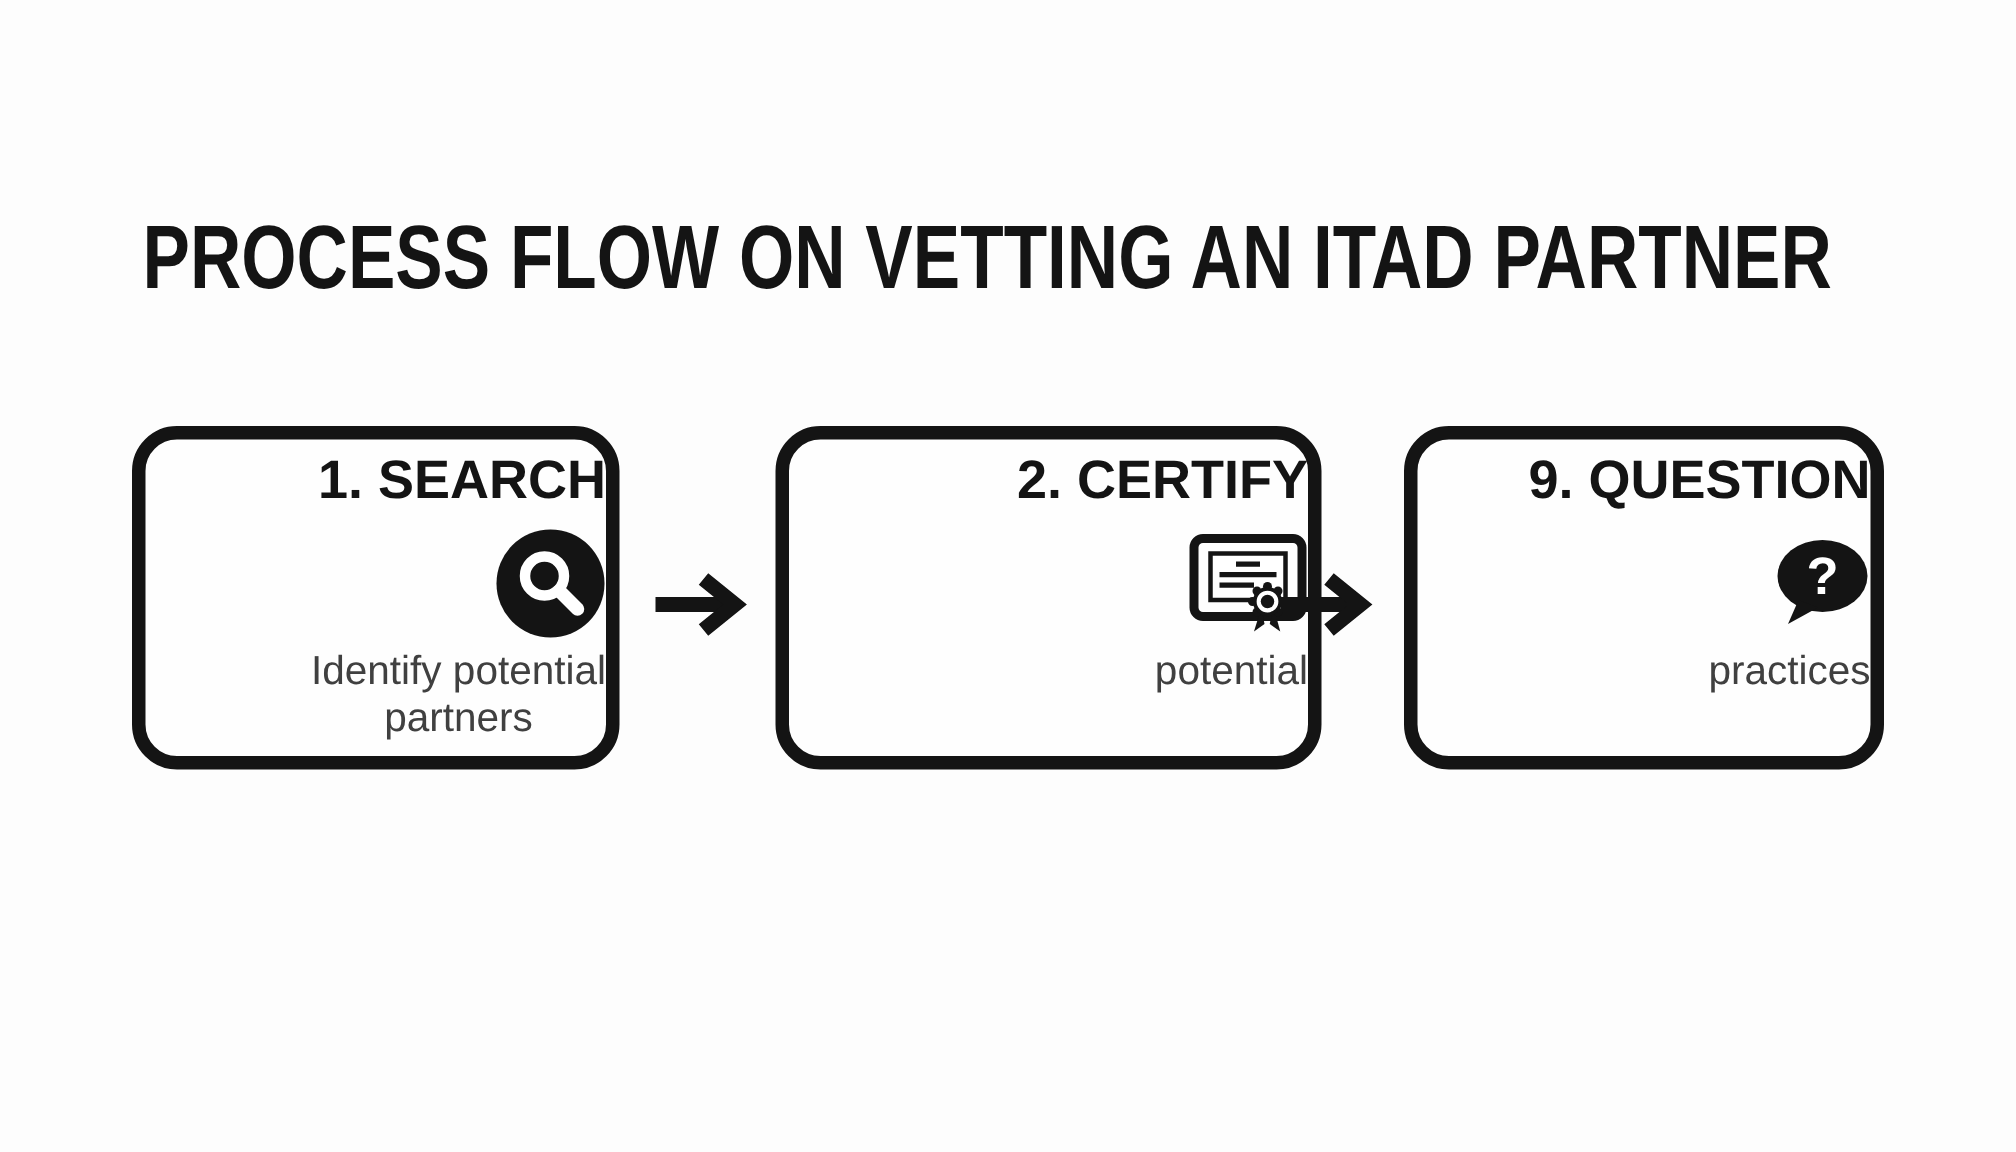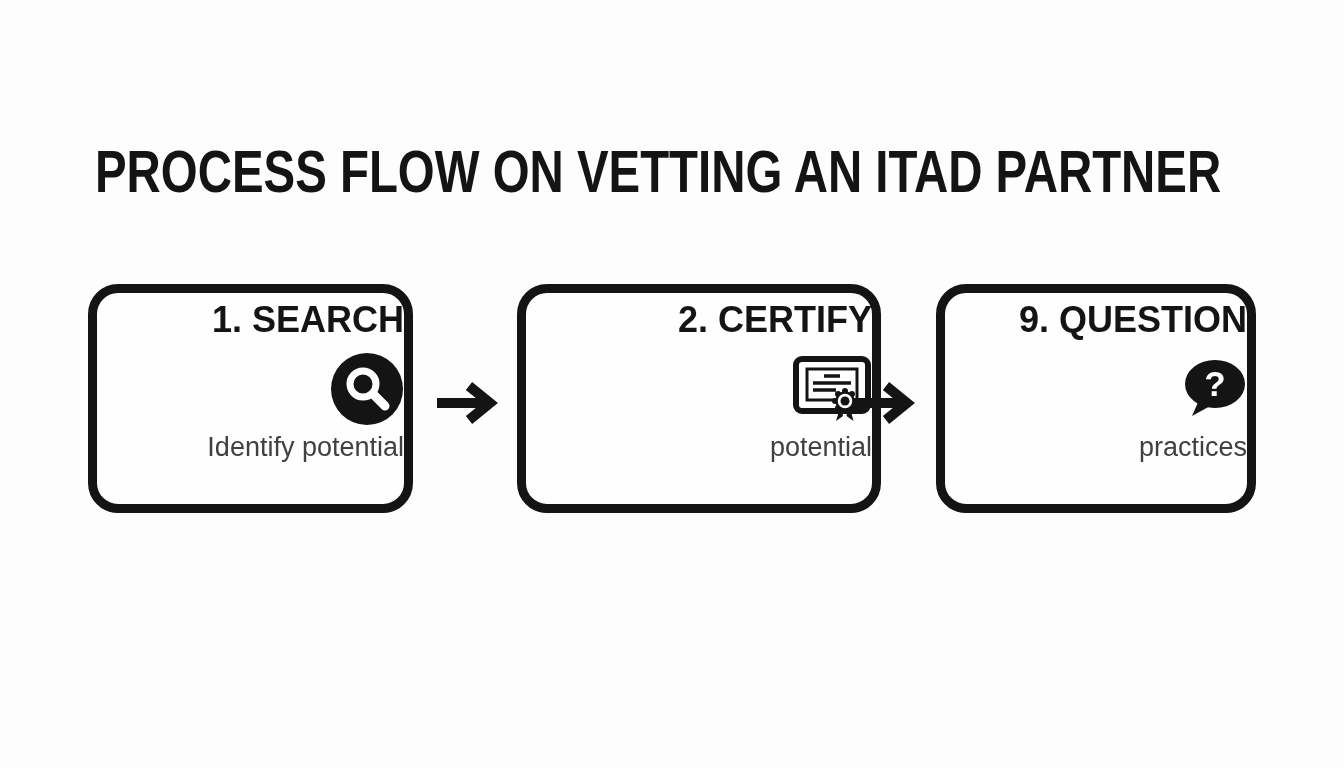--- a/index.html
+++ b/index.html
@@ -73,20 +73,21 @@
   <div class="step-title">1. SEARCH</div>
   <div class="icon-wrap">
     <svg width="74" height="74" viewBox="0 0 74 74">
       <circle cx="37" cy="37" r="36" fill="#141414"></circle>
       <circle cx="33" cy="32" r="13" fill="none" stroke="#ffffff" stroke-width="7"></circle>
       <line x1="43" y1="42" x2="55" y2="54" stroke="#ffffff" stroke-width="9" stroke-linecap="round"></line>
     </svg>
   </div>
   <div class="step-desc">
     <span>Identify potential</span>
+    <span>partners</span>
   </div>
 </div>
 
 <div class="flow-arrow a1">
   <svg width="68" height="48" viewBox="0 0 68 48">
     <path d="M3 24 H55" fill="none" stroke="#141414" stroke-width="10"></path>
     <path d="M35 7 L56 24 L35 41" fill="none" stroke="#141414" stroke-width="10" stroke-linejoin="miter"></path>
   </svg>
 </div>
 

